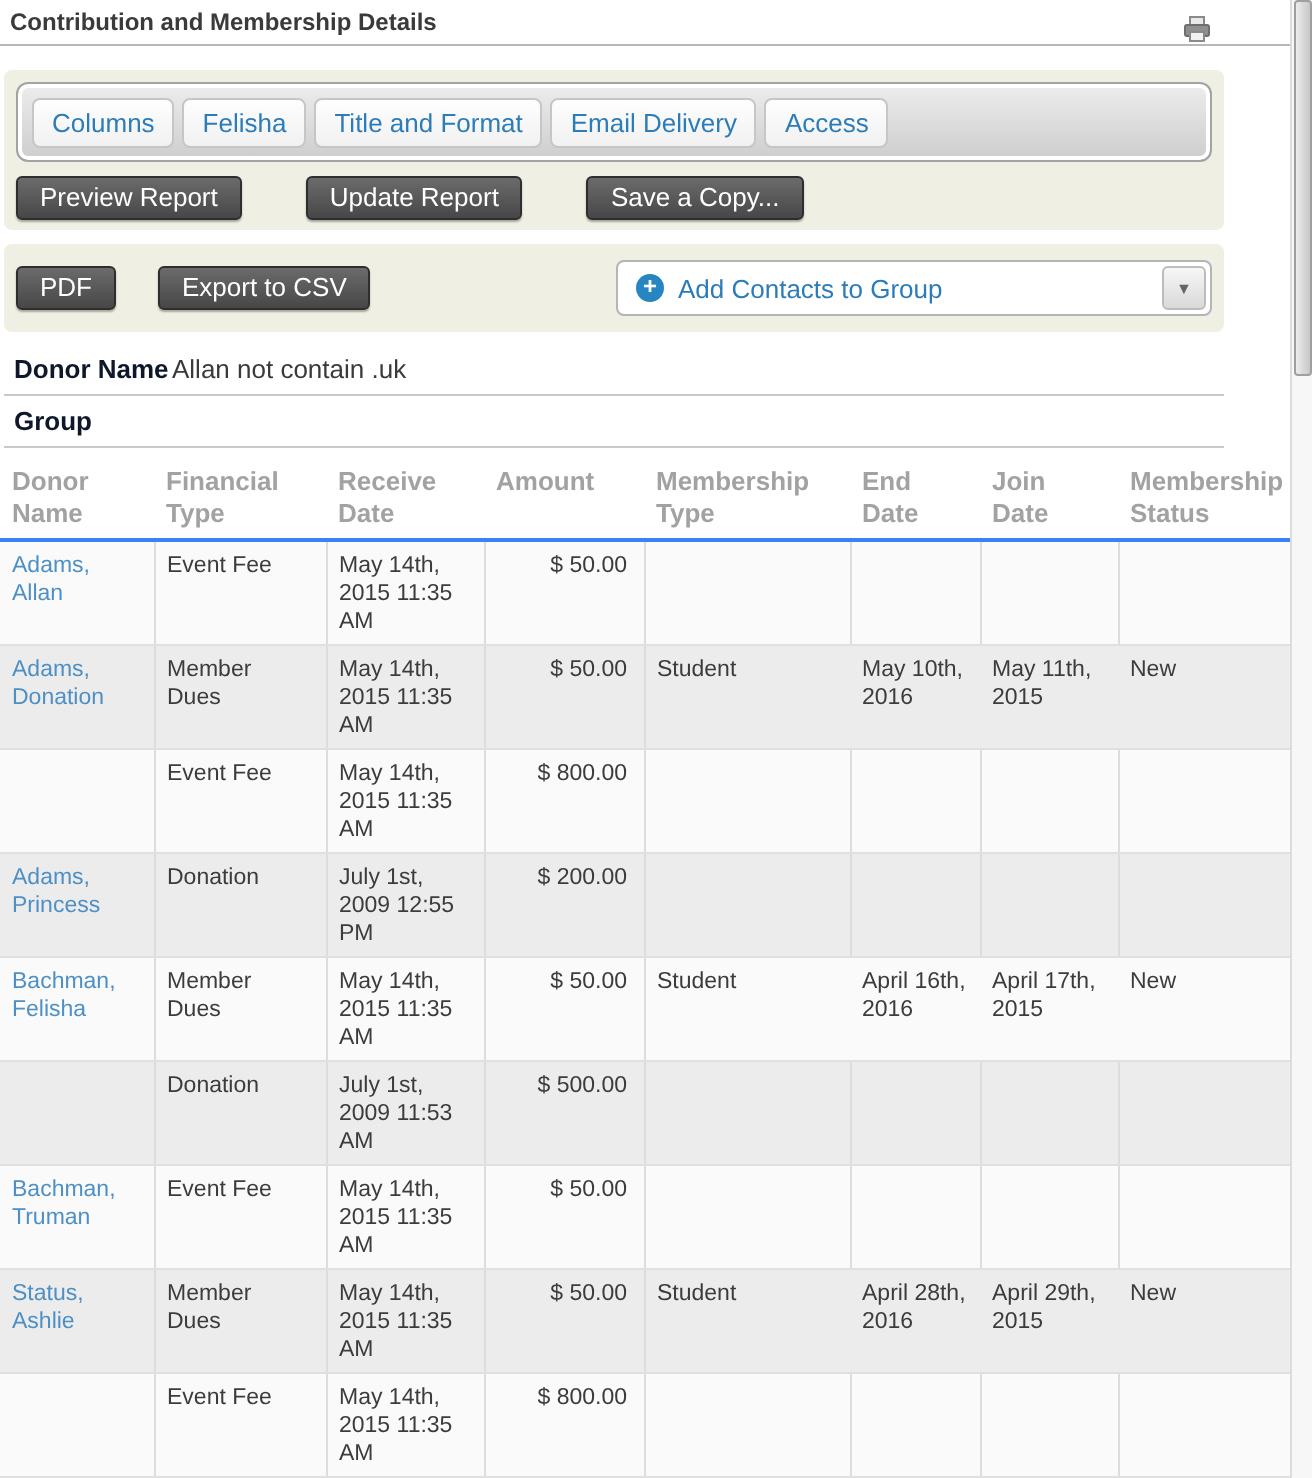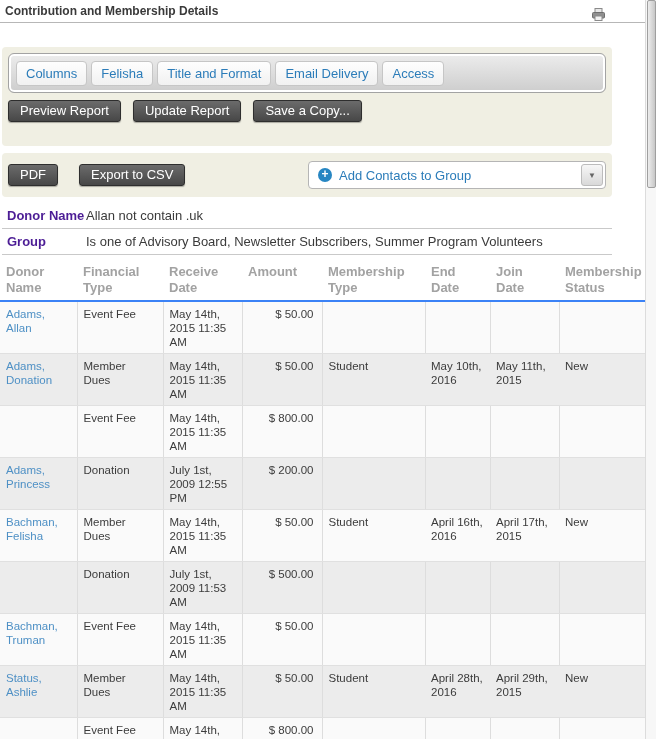--- a/index.html
+++ b/index.html
@@ -7,53 +7,53 @@
     font-family: "Liberation Sans", sans-serif; }
   .page { width: 645px; position: relative; }
 
   
   .title-bar { position: relative; padding: 4px 0 4px 5px; border-bottom: 1px solid #b7b7b7; }
   .title-bar h1 { font-size: 12px; font-weight: bold; color: #3a3a3a; letter-spacing: 0; }
   .printer { position: absolute; right: 40px; top: 8px; width: 13px; height: 13px; cursor: pointer; }
 
   
   .panel { background: #f0efe3; border-radius: 4px; margin-left: 2px; width: 610px; }
-  .panel1 { margin-top: 24px; padding: 6px 6px 24px 6px; }
+  .panel1 { margin-top: 12px; padding: 6px 6px 5px 6px; }
   .panel2 { margin-top: 7px; padding: 8px 6px; display: flex; align-items: center; }
 
   
   .tabbar { height: 40px; border: 1px solid #a3a3a3; border-radius: 6px;
     background: linear-gradient(#ededed, #cdcdcd); box-shadow: inset 0 0 0 2px #ffffff;
     display: flex; align-items: center; padding: 0 7px; gap: 4px; }
   .tab { font-size: 13px; color: #2b7cb9; background: linear-gradient(#fefefe, #f1f1f1);
     border: 1px solid #c6c6c6; border-radius: 4px; padding: 4px 9px; cursor: pointer; white-space: nowrap; }
 
   
-  .btnrow { margin-top: 7px; display: flex; gap: 12px; }
+  .btnrow { margin-top: 7px; display: flex; gap: 32px; }
   .btnrow2 { display: flex; gap: 21px; align-items: center; }
   .btn-dark { font-family: "Liberation Sans", sans-serif; font-size: 13px; color: #ffffff;
     background: linear-gradient(#6b6b6b, #474747); border: 1px solid #2e2e2e; border-radius: 3px;
     padding: 2px 11px 3px 11px; cursor: pointer; box-shadow: 0 1px 1px rgba(0,0,0,.3); white-space: nowrap; }
 
   
   .group-dd { margin-left: auto; width: 298px; height: 28px; background: #ffffff;
     border: 1px solid #b5b5b5; border-radius: 4px; position: relative;
     display: flex; align-items: center; padding-left: 9px; gap: 7px; cursor: pointer; }
   .group-dd .label { font-size: 13px; color: #2b7cb9; }
   .plus-ic { width: 14px; height: 14px; border-radius: 50%; background: #2786c2; color: #fff;
     font-size: 12px; line-height: 13px; text-align: center; font-weight: bold; flex: 0 0 auto; }
   .dd-arrow-btn { position: absolute; top: 2px; right: 2px; bottom: 2px; width: 22px;
     background: linear-gradient(#f7f7f7, #d9d9d9); border: 1px solid #bcbcbc; border-radius: 3px;
     display: flex; align-items: center; justify-content: center; cursor: pointer; }
   .dd-arrow-btn span { font-size: 8px; color: #666; }
 
   
   .filters { margin: 6px 0 0 2px; width: 610px; }
   .filter-row { display: flex; align-items: flex-start; padding: 5px 0 5px 0; border-bottom: 1px solid #c9c9c9; }
-  .filter-label { width: 84px; flex: 0 0 84px; padding-left: 5px; font-size: 13px; font-weight: bold; color: #4c1d95; }
+  .filter-label { width: 84px; flex: 0 0 84px; padding-left: 5px; font-size: 13px; font-weight: bold; color: #0f172a; }
   .filter-value { font-size: 13px; color: #3a3a3a; }
 
   
   table.report { margin-top: 6px; width: 645px; border-collapse: collapse; table-layout: fixed; }
   table.report th { text-align: left; vertical-align: top; font-size: 13px; font-weight: bold;
     color: #a2a2a2; padding: 3px 4px 4px 6px; line-height: 16px; border-bottom: 2px solid #3b82f6;
     white-space: nowrap; overflow: visible; }
   table.report td { vertical-align: top; font-size: 11.5px; color: #3c3c3c;
     padding: 5px 4px 4px 6px; line-height: 14px; border-right: 1px solid #dddddd;
     border-bottom: 1px solid #e0e0e0; white-space: nowrap; overflow: visible; }
@@ -113,21 +113,20 @@
     </div>
   </div>
 
   <div class="filters" id="filters">
       <div class="filter-row">
         <span class="filter-label">Donor Name</span>
         <span class="filter-value">Allan not contain .uk</span>
       </div>
       <div class="filter-row">
         <span class="filter-label">Group</span>
-        <span class="filter-value">Is one of Advisory Board, Newsletter Subscribers, Summer Program Volunteers</span>
       </div>
     </div>
 
   <table class="report">
     <colgroup id="cols">
         <col style="width: 77px;">
         <col style="width: 86px;">
         <col style="width: 79px;">
         <col style="width: 80px;">
         <col style="width: 103px;">

